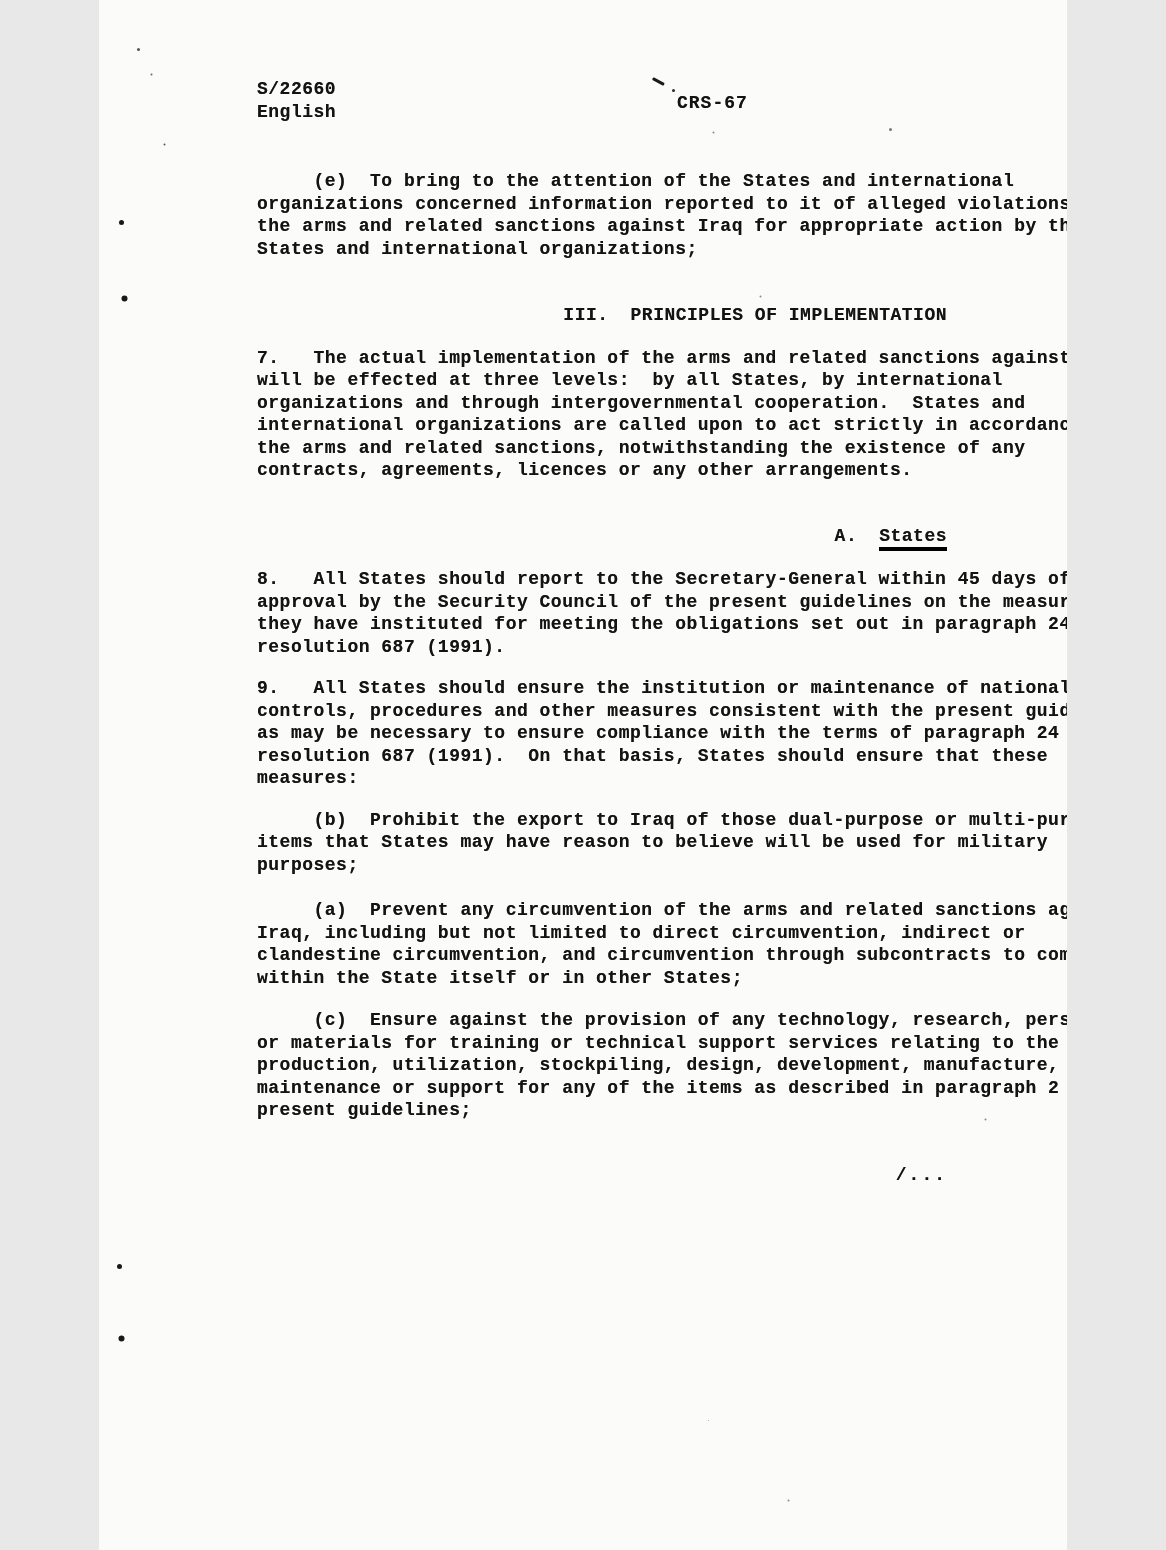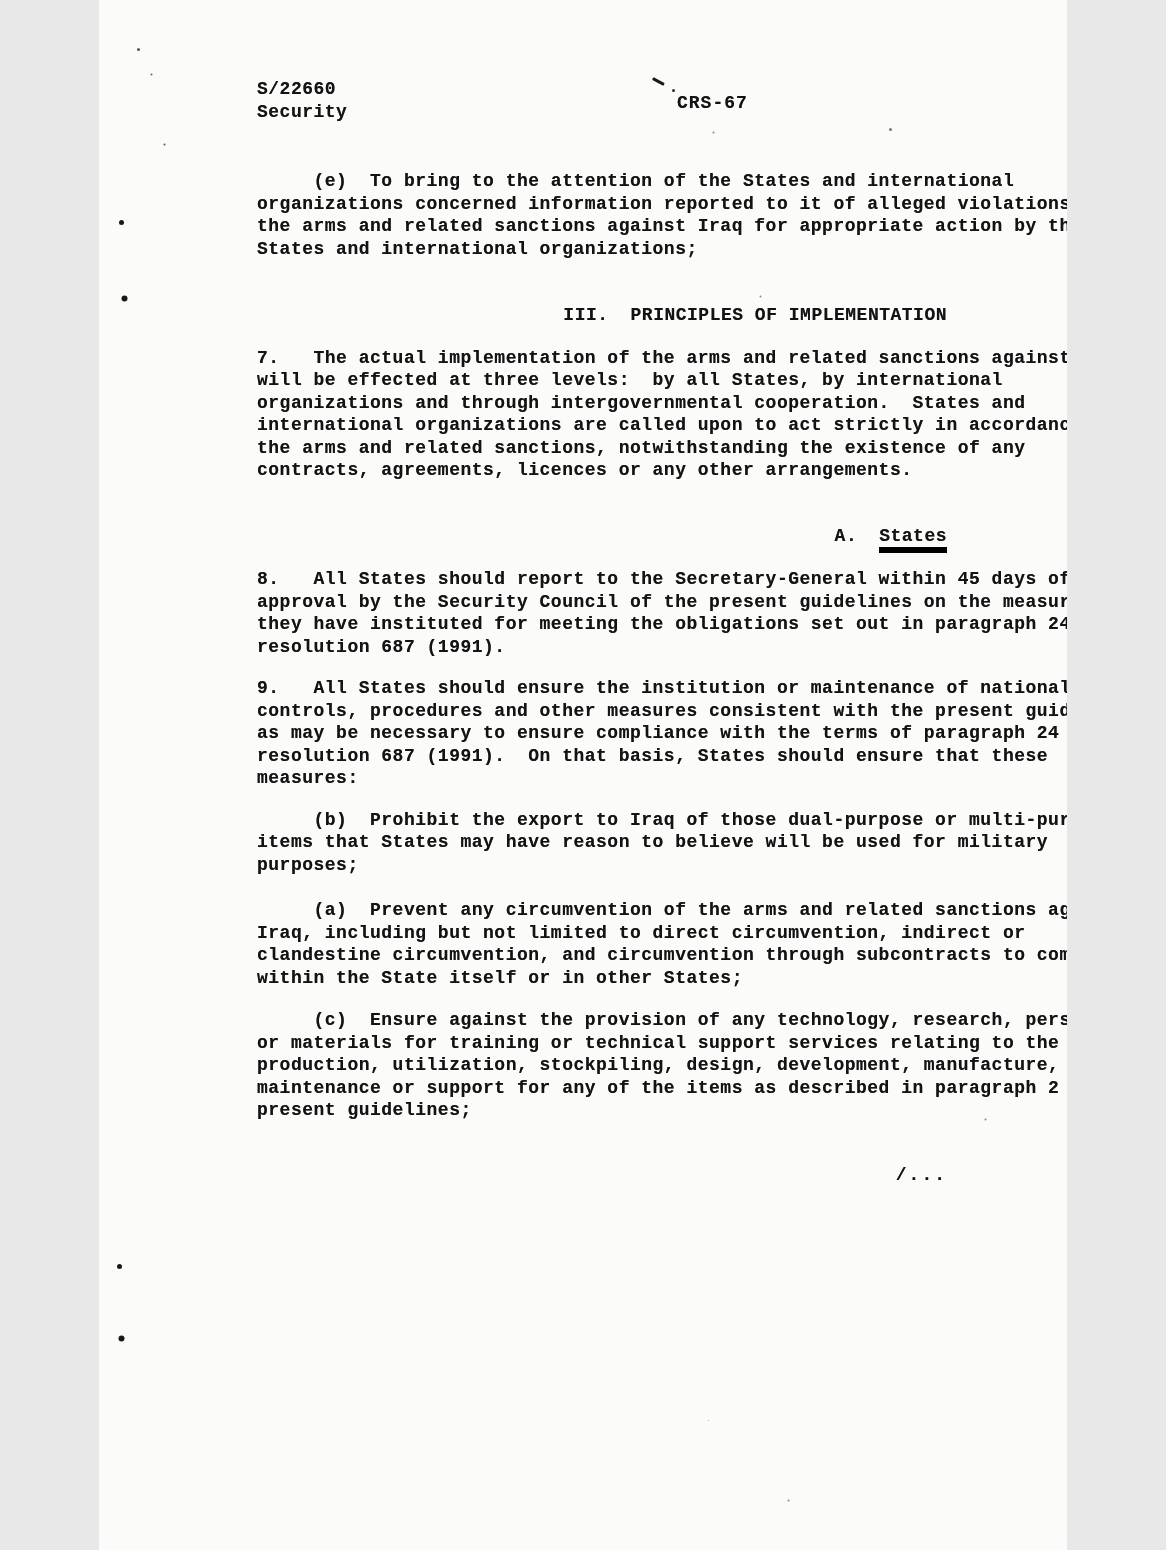--- a/index.html
+++ b/index.html
@@ -56,21 +56,21 @@
     width: 3px;
     height: 3px;
     background: #2a2a2a;
     border-radius: 50%;
   }
   .section-heading {
     text-align: right;
     white-space: pre;
   }
   .heading-title-underlined {
-    border-bottom: 6px solid #000000;
+    border-bottom: 4px solid #000000;
     padding-bottom: 1px;
   }
   .heading-gap {
     display: inline-block;
     width: 22px;
   }
   .page-footer {
     text-align: right;
     letter-spacing: 2px;
   }
@@ -104,21 +104,21 @@
 <body>
 
 <div class="page">
 
   <div class="specks"></div>
 
   <div class="content">
 
     <div class="doc-header">
       <div class="pre">S/22660</div>
-      <div class="pre">Security</div>
+      <div class="pre">English</div>
       <span class="stamp-tick"></span>
       <span class="stamp-dot"></span>
       <div class="stamp pre">CRS-67</div>
     </div>
 
     <div class="pre" style="margin-top:47px">     (e)  To bring to the attention of the States and international
 organizations concerned information reported to it of alleged violations of
 the arms and related sanctions against Iraq for appropriate action by those
 States and international organizations;</div>
 

